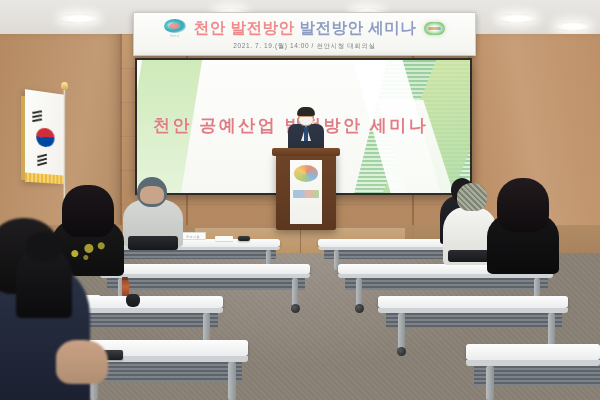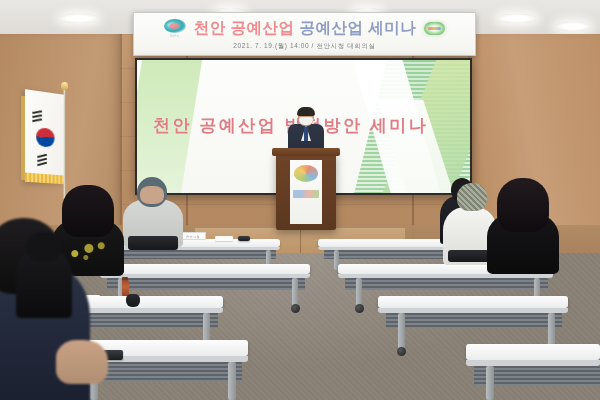--- a/index.html
+++ b/index.html
@@ -220,22 +220,22 @@
   <div class="stage-front"></div>
   <div class="stage-seam" style="left:300px;"></div>
 
   <div class="banner">
     <div class="banner-row">
       <div style="display:flex;flex-direction:column;align-items:center;">
         <div class="logo-left"></div>
         <div class="logo-left-cap">천안시</div>
       </div>
       <div class="banner-title">
-        <span class="bt-a">천안 공예산업</span>
-        <span class="bt-b">공예산업 세미나</span>
+        <span class="bt-a">천안 발전방안</span>
+        <span class="bt-b">발전방안 세미나</span>
       </div>
       <div class="logo-right"></div>
     </div>
     <div class="banner-sub">2021. 7. 19.(월) 14:00  /  천안시청 대회의실</div>
   </div>
 
   <div class="screen-frame">
     <div class="screen">
       <div class="sc-green-l"></div>
       <div class="sc-green-r1"></div>

